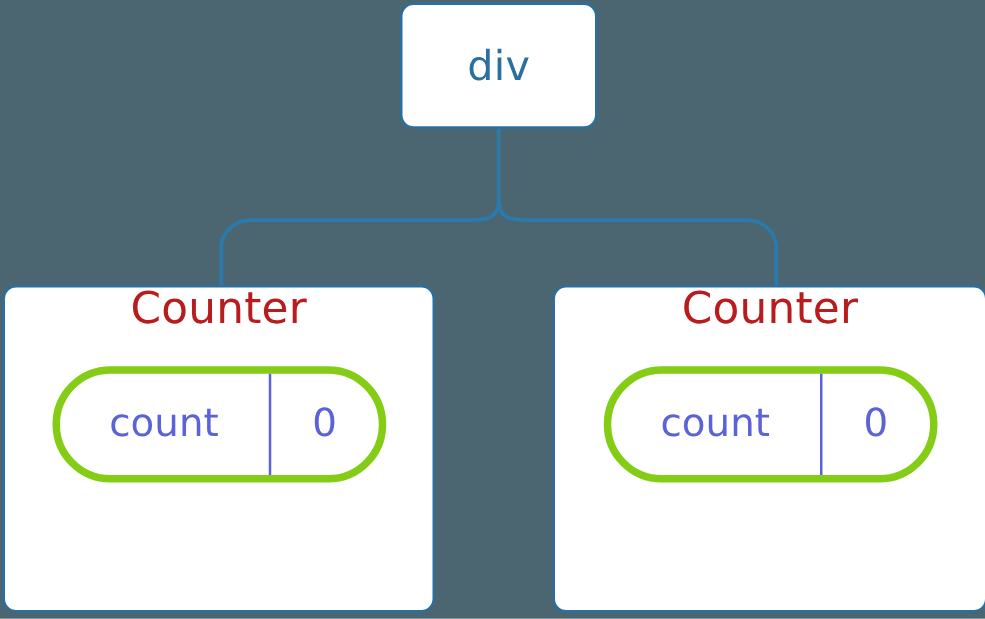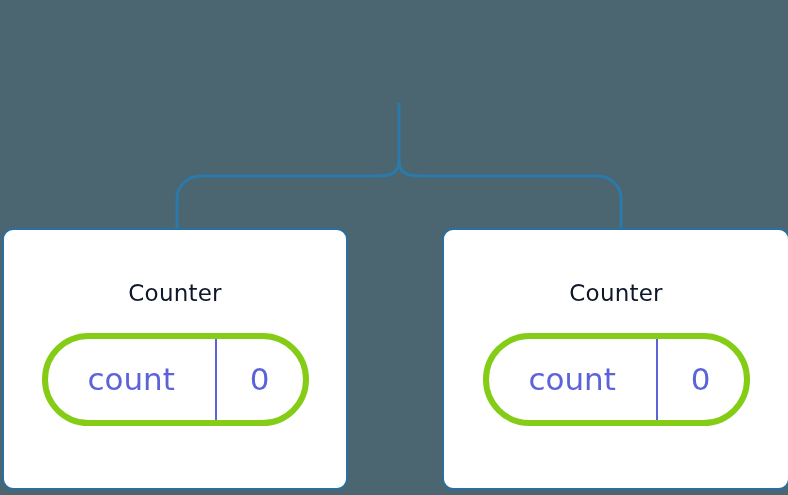--- a/index.html
+++ b/index.html
@@ -68,24 +68,23 @@
   .node-child-left {
     left: 2px;
     width: 346px;
   }
   .node-child-right {
     left: 442px;
     width: 348px;
   }
 
   .node-title {
-    color: #0f172a;
-    font-size: 23px;
+    color: #b91c1c;
+    font-size: 35px;
     line-height: 1;
-    margin-top: 52px;
     letter-spacing: 0.2px;
   }
 
   
   .state-pill {
     position: relative;
     box-sizing: border-box;
     margin-top: 28px;
     height: 93px;
     border: 6px solid #84cc16;
@@ -124,20 +123,23 @@
 
   <svg id="connectors" viewBox="0 0 788 495" width="788" height="495" xmlns="http://www.w3.org/2000/svg" fill="none">
 
     <path d="M 399,103 L 399,160" stroke="#2a7aac" stroke-width="3" fill="none" stroke-linecap="butt"></path>
 
     <path d="M 399,160 C 399,178 384,176 370,176 L 200,176 C 188,176 177,186 177,198 L 177,230" stroke="#2a7aac" stroke-width="3" fill="none" stroke-linecap="butt"></path>
 
     <path d="M 399,160 C 399,178 414,176 428,176 L 598,176 C 610,176 621,186 621,198 L 621,230" stroke="#2a7aac" stroke-width="3" fill="none" stroke-linecap="butt"></path>
   </svg>
 
+  <div class="node node-root">
+    <span class="node-root-label">div</span>
+  </div>
 
   <div class="node node-child node-child-left">
     <span class="node-title">Counter</span>
     <div class="state-pill pill-left-node">
       <div class="pill-left">
         <span class="pill-key">count</span>
       </div>
       <div class="pill-right">
         <span class="pill-val">0</span>
       </div>

